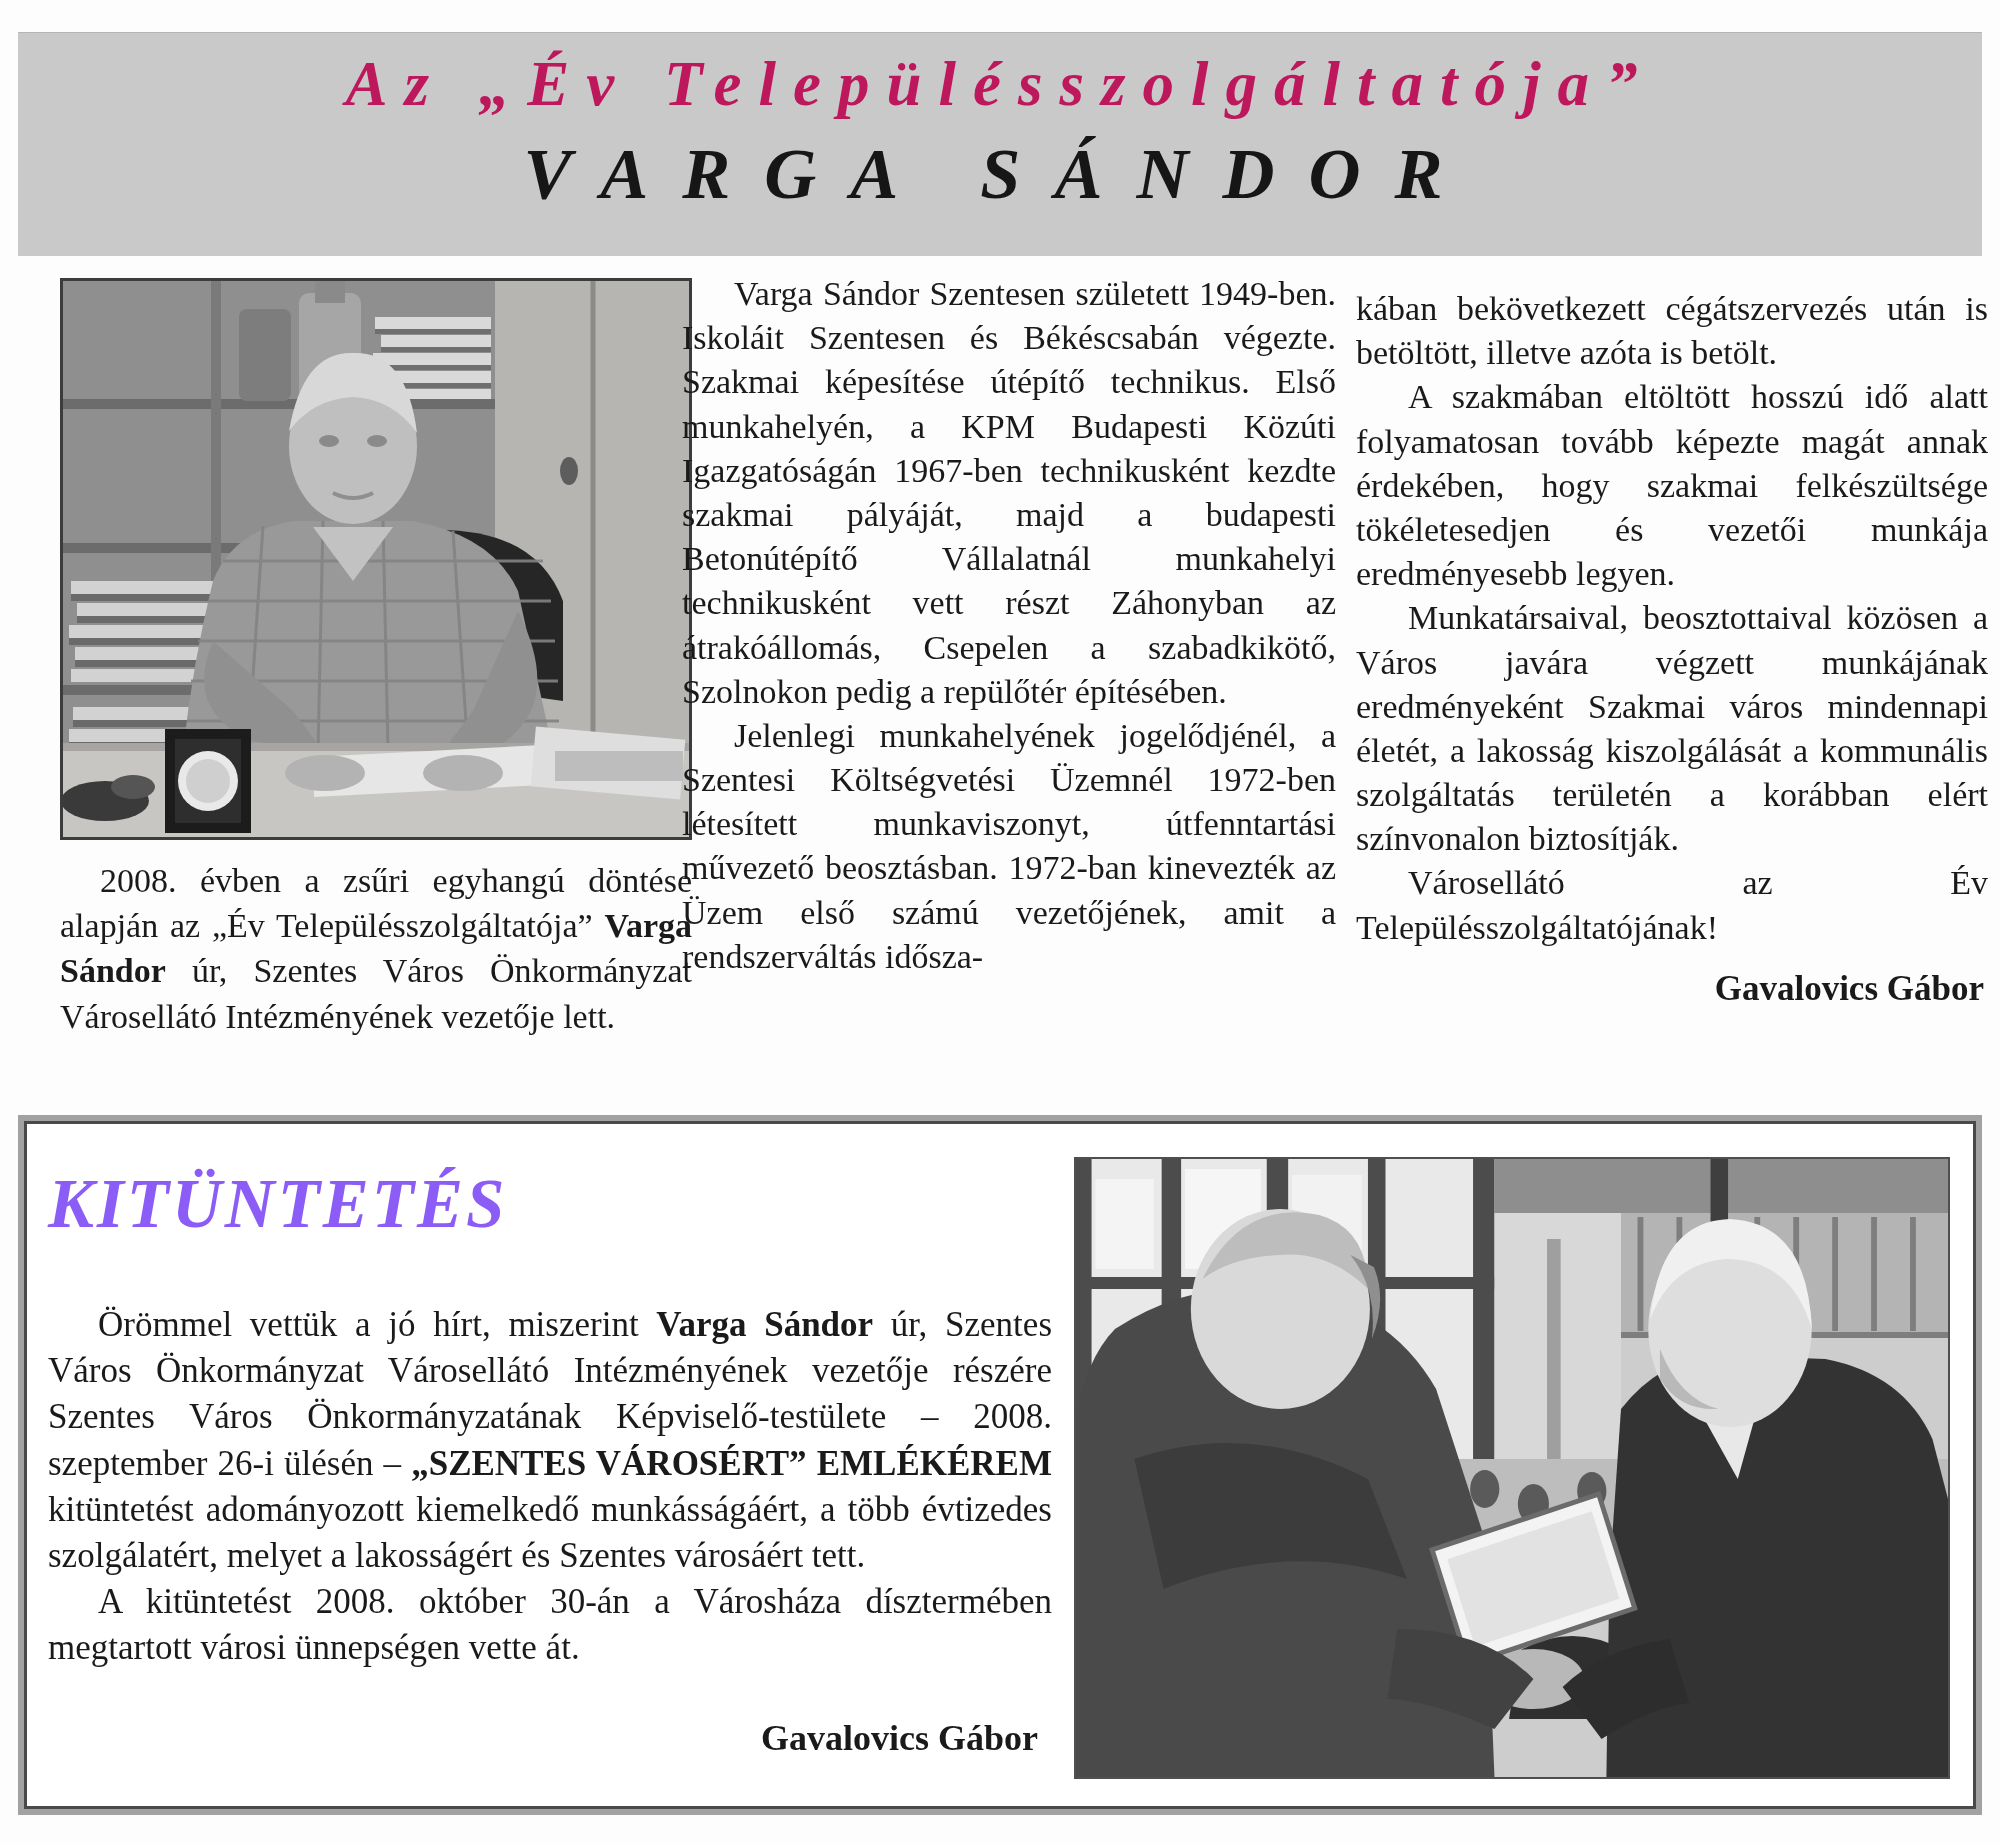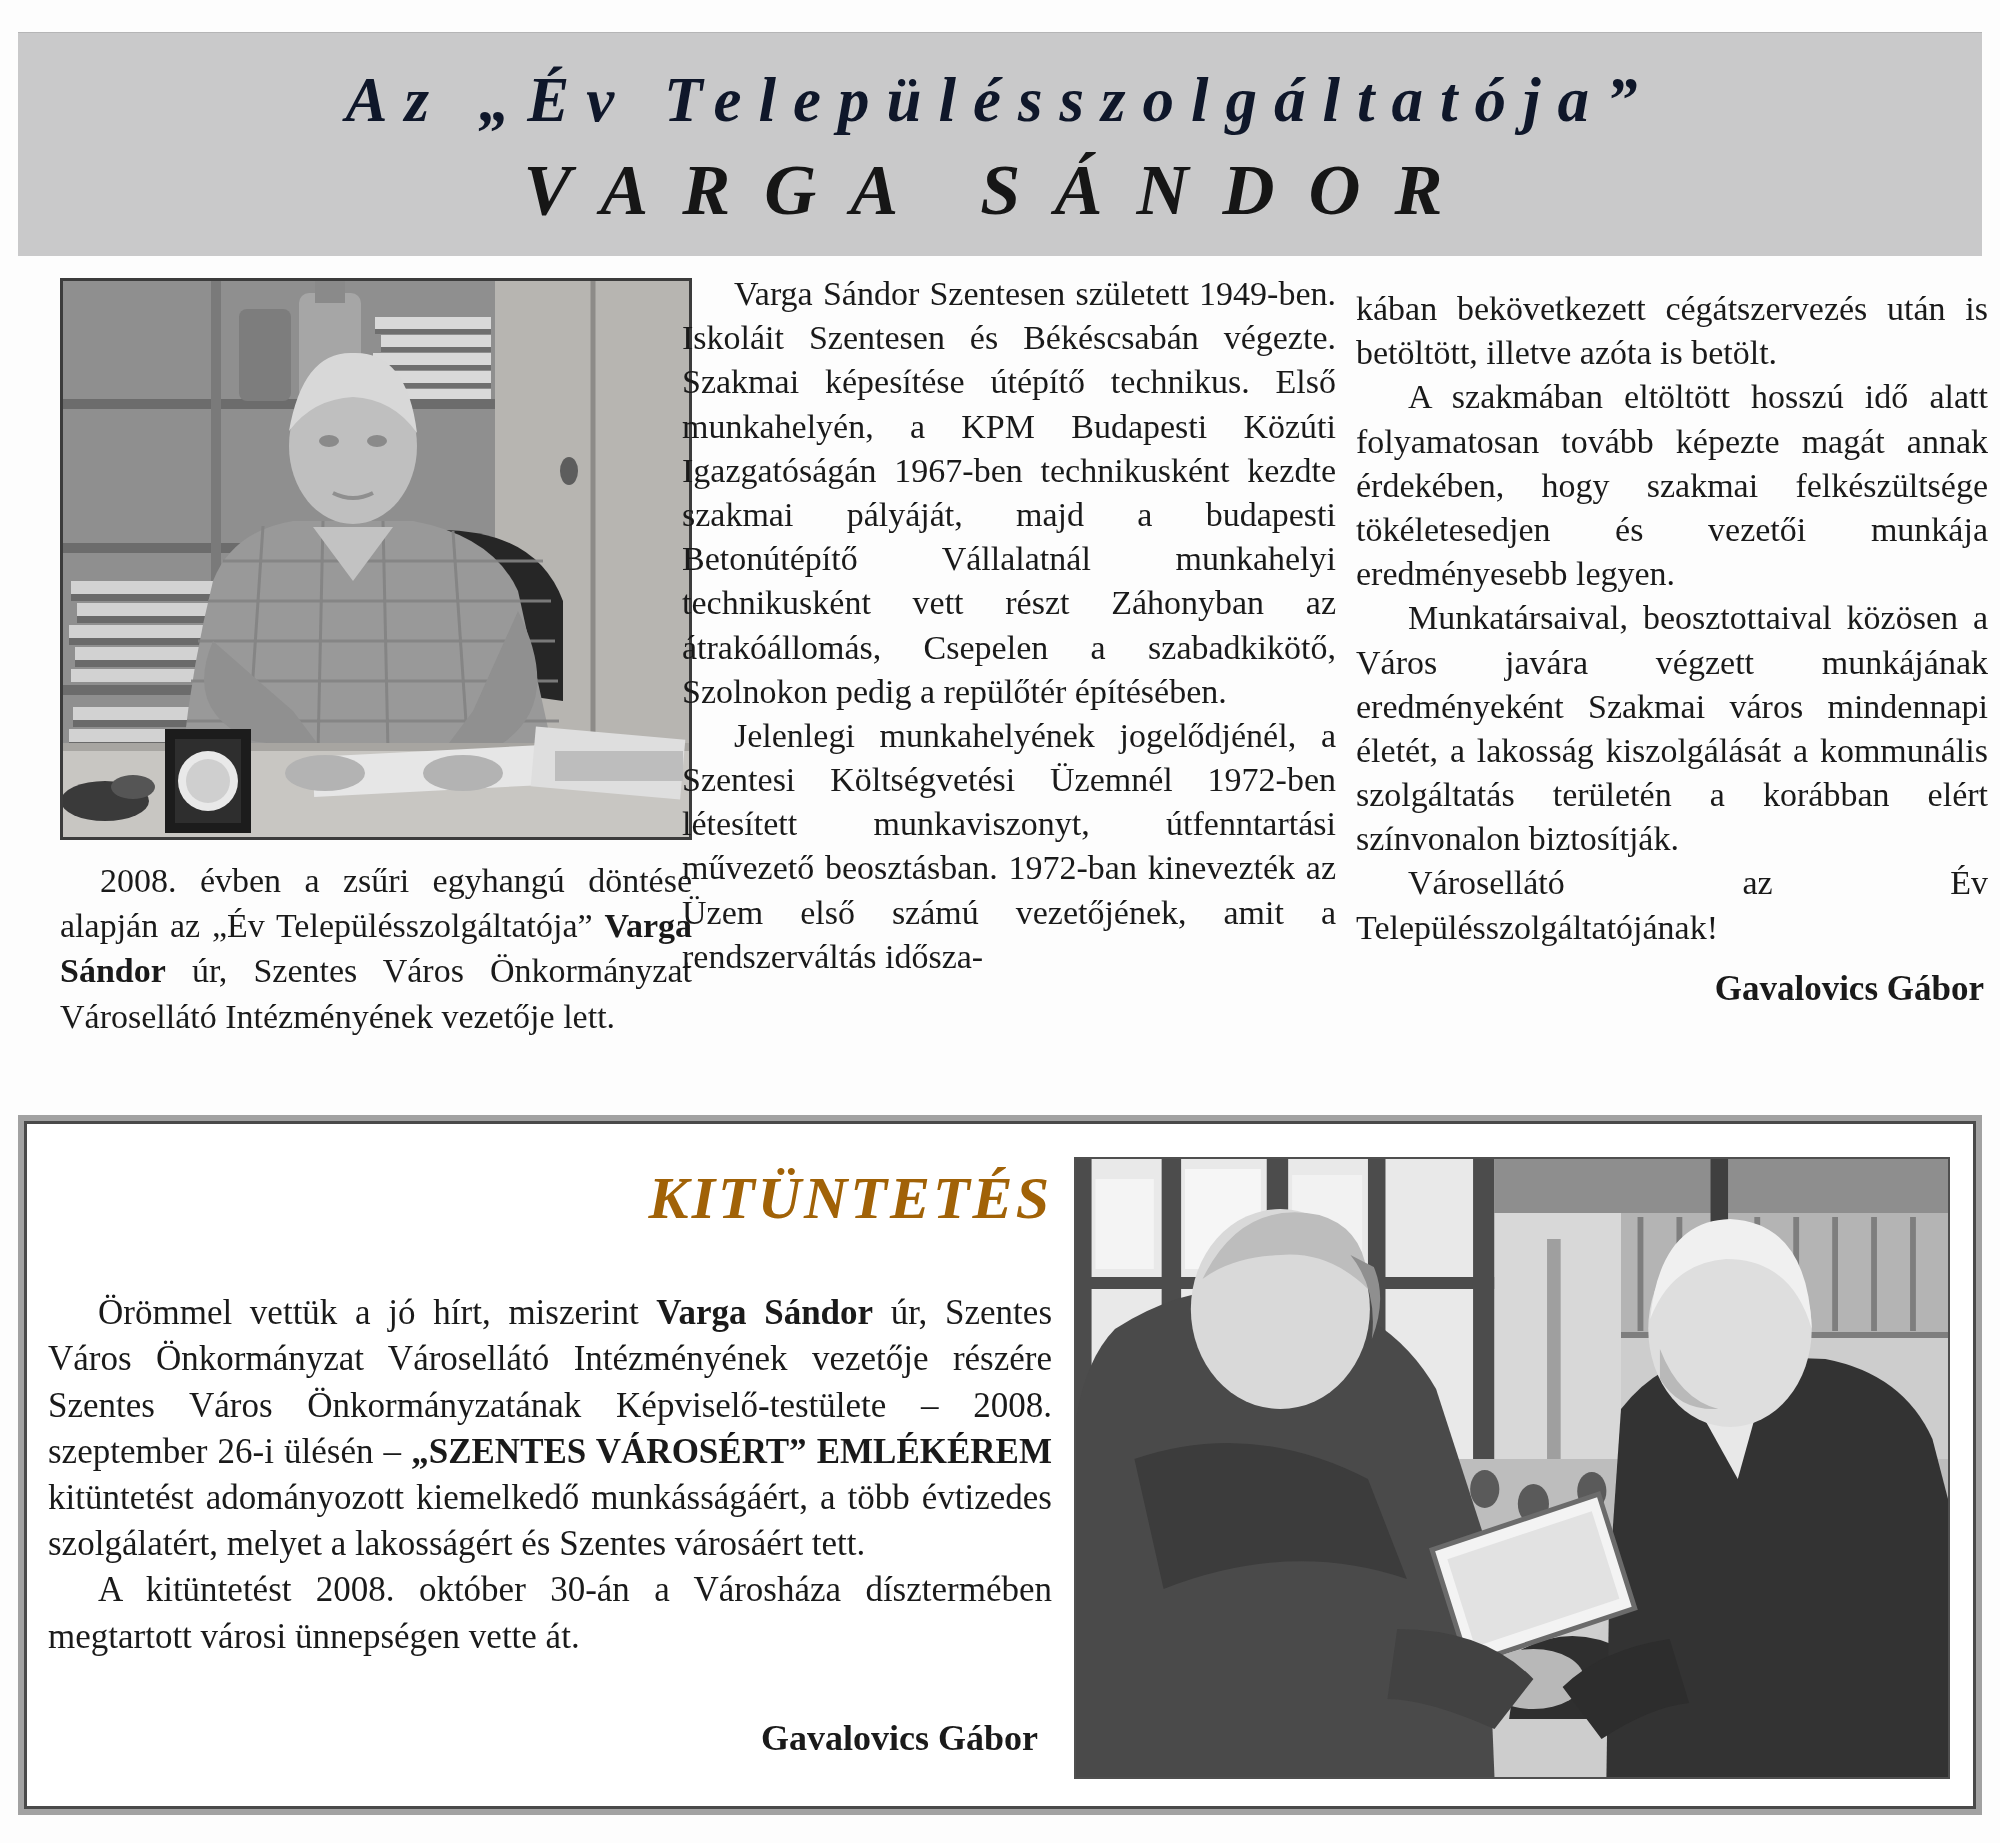--- a/index.html
+++ b/index.html
@@ -13,24 +13,24 @@
   .page { position: relative; width: 2000px; height: 1843px; background: #fdfdfd; overflow: hidden; }
 
   
   .masthead {
     position: absolute; left: 18px; top: 32px; width: 1964px; height: 224px;
     background: #c9c9ca;
     text-align: center;
     box-shadow: 0 1px 0 #b5b5b6 inset;
   }
   .masthead .line1 {
-    margin-top: 32px;
+    margin-top: 16px;
     font-style: italic; font-weight: bold;
     font-size: 63px; letter-spacing: 17px;
-    color: #0f172a;
+    color: #be185d;
     white-space: nowrap;
   }
   .masthead .line2 {
     margin-top: 12px;
     font-style: italic; font-weight: bold;
     font-size: 72px; letter-spacing: 34px;
     color: #161616;
     white-space: nowrap;
   }
 
@@ -74,24 +74,24 @@
     padding: 24px 26px 20px 24px;
     display: flex; gap: 22px;
   }
   .award-text {
     width: 1004px; flex: 0 0 1004px;
     display: flex; flex-direction: column;
     font-size: 35px; line-height: 1.32; text-align: justify;
   }
   .award-heading {
     margin: 14px 0 52px 0;
-    text-align: right;
+    text-align: left;
     font-style: italic; font-weight: bold;
-    font-size: 60px; letter-spacing: 3px;
-    color: #a16207;
+    font-size: 69px; letter-spacing: 3px;
+    color: #8b5cf6;
   }
   .award-text p { margin: 0; text-indent: 50px; }
   .award-signature {
     margin-top: auto;
     margin-bottom: 26px;
     text-align: right;
     font-weight: bold;
     font-size: 36px;
     padding-right: 14px;
   }

